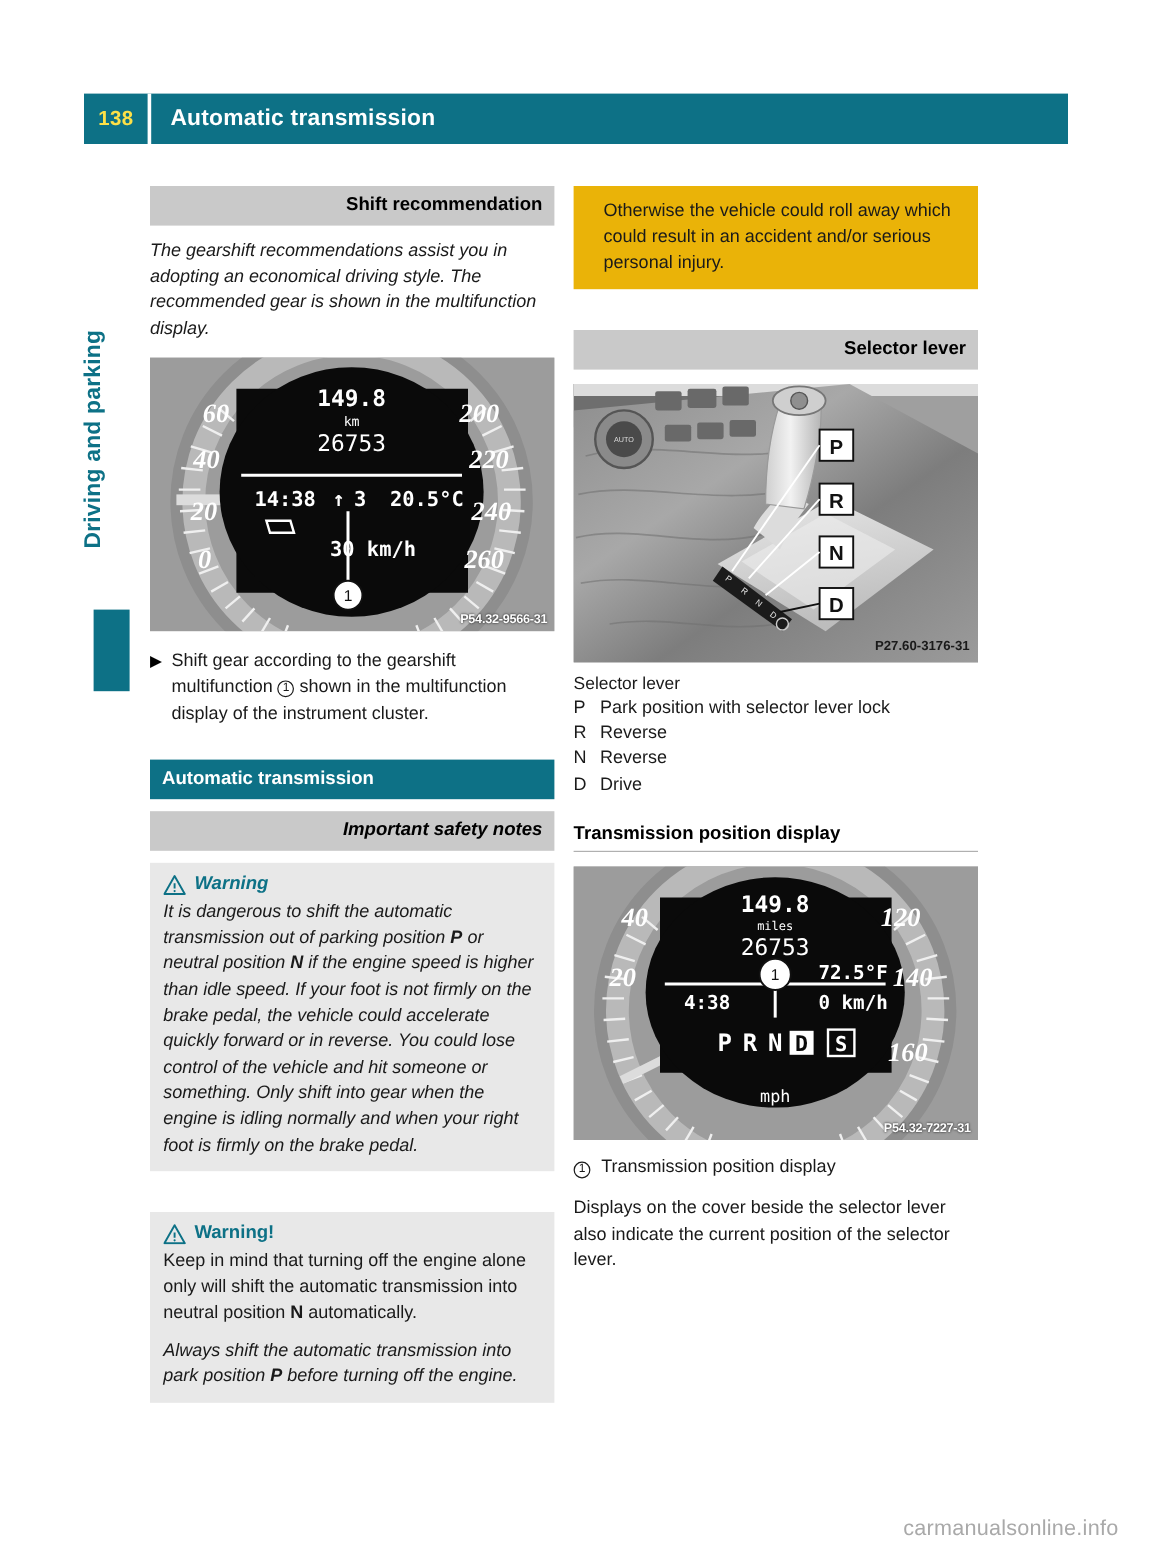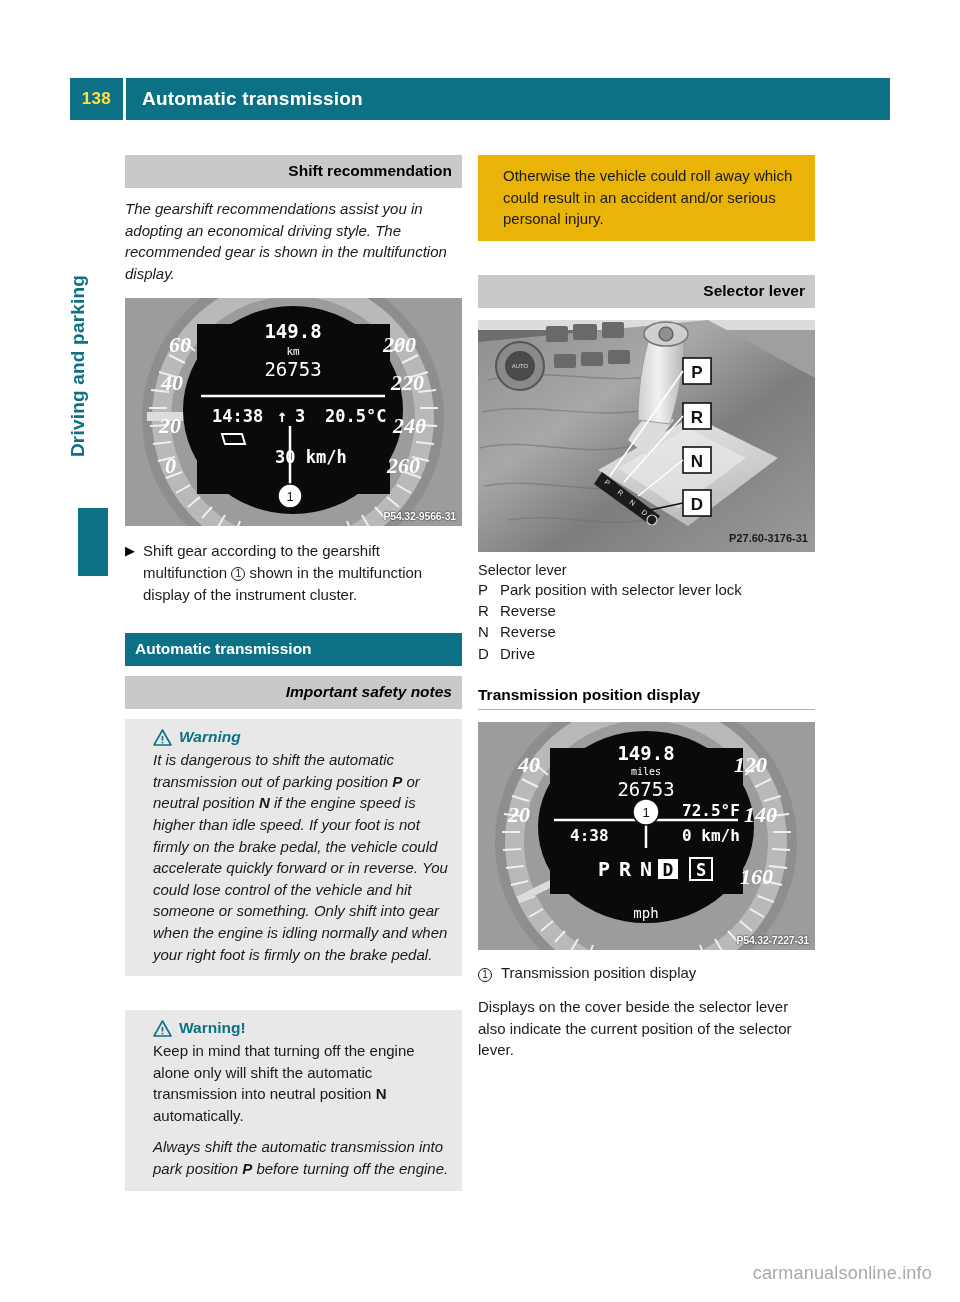--- a/index.html
+++ b/index.html
@@ -117,21 +117,21 @@
   .mt28 { margin-top: 28px; }
   .mt34 { margin-top: 34px; }
 
   
   .note-box {
     background: #eab308;
     padding: 10px 11px 11px 25px;
   }
   .warn-box {
     background: #e8e8e8;
-    padding: 9px 11px 11px 28px;
+    padding: 9px 11px 11px 11px;
   }
   .warn-head {
     display: flex;
     align-items: center;
     gap: 7px;
     margin-bottom: 3px;
   }
   .warn-title {
     color: #0d7186;
     font-size: 15.5px;

